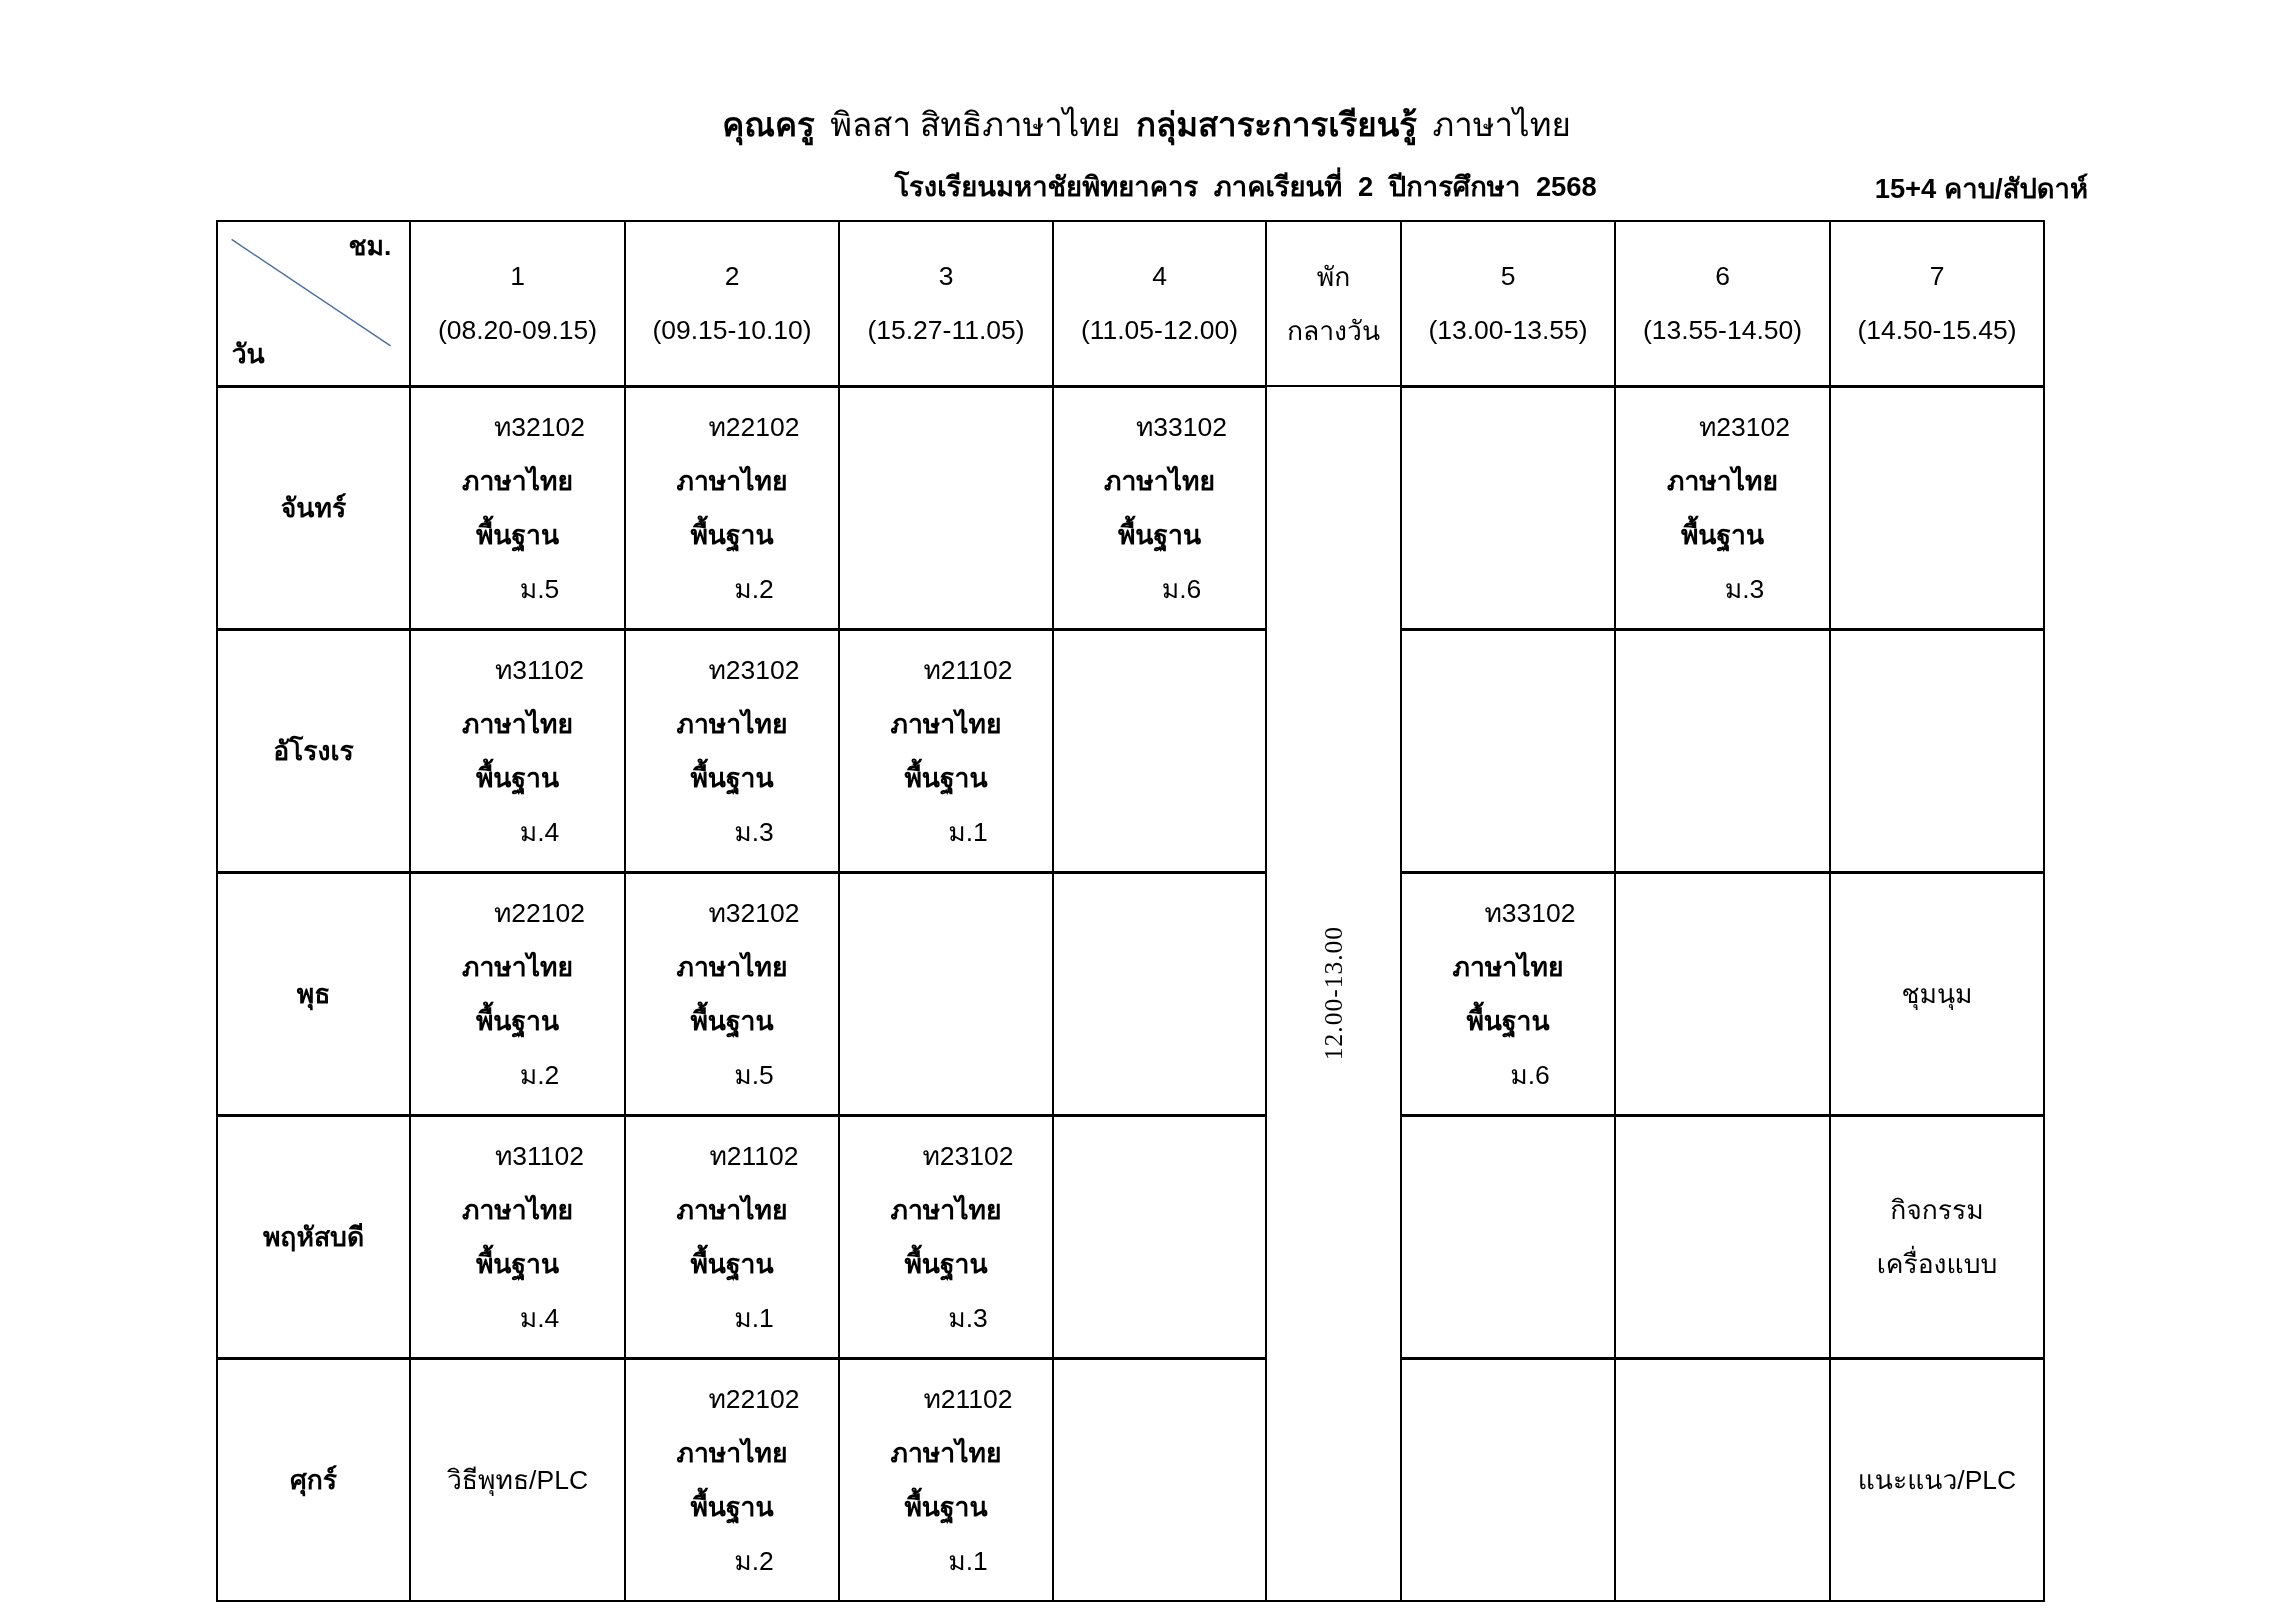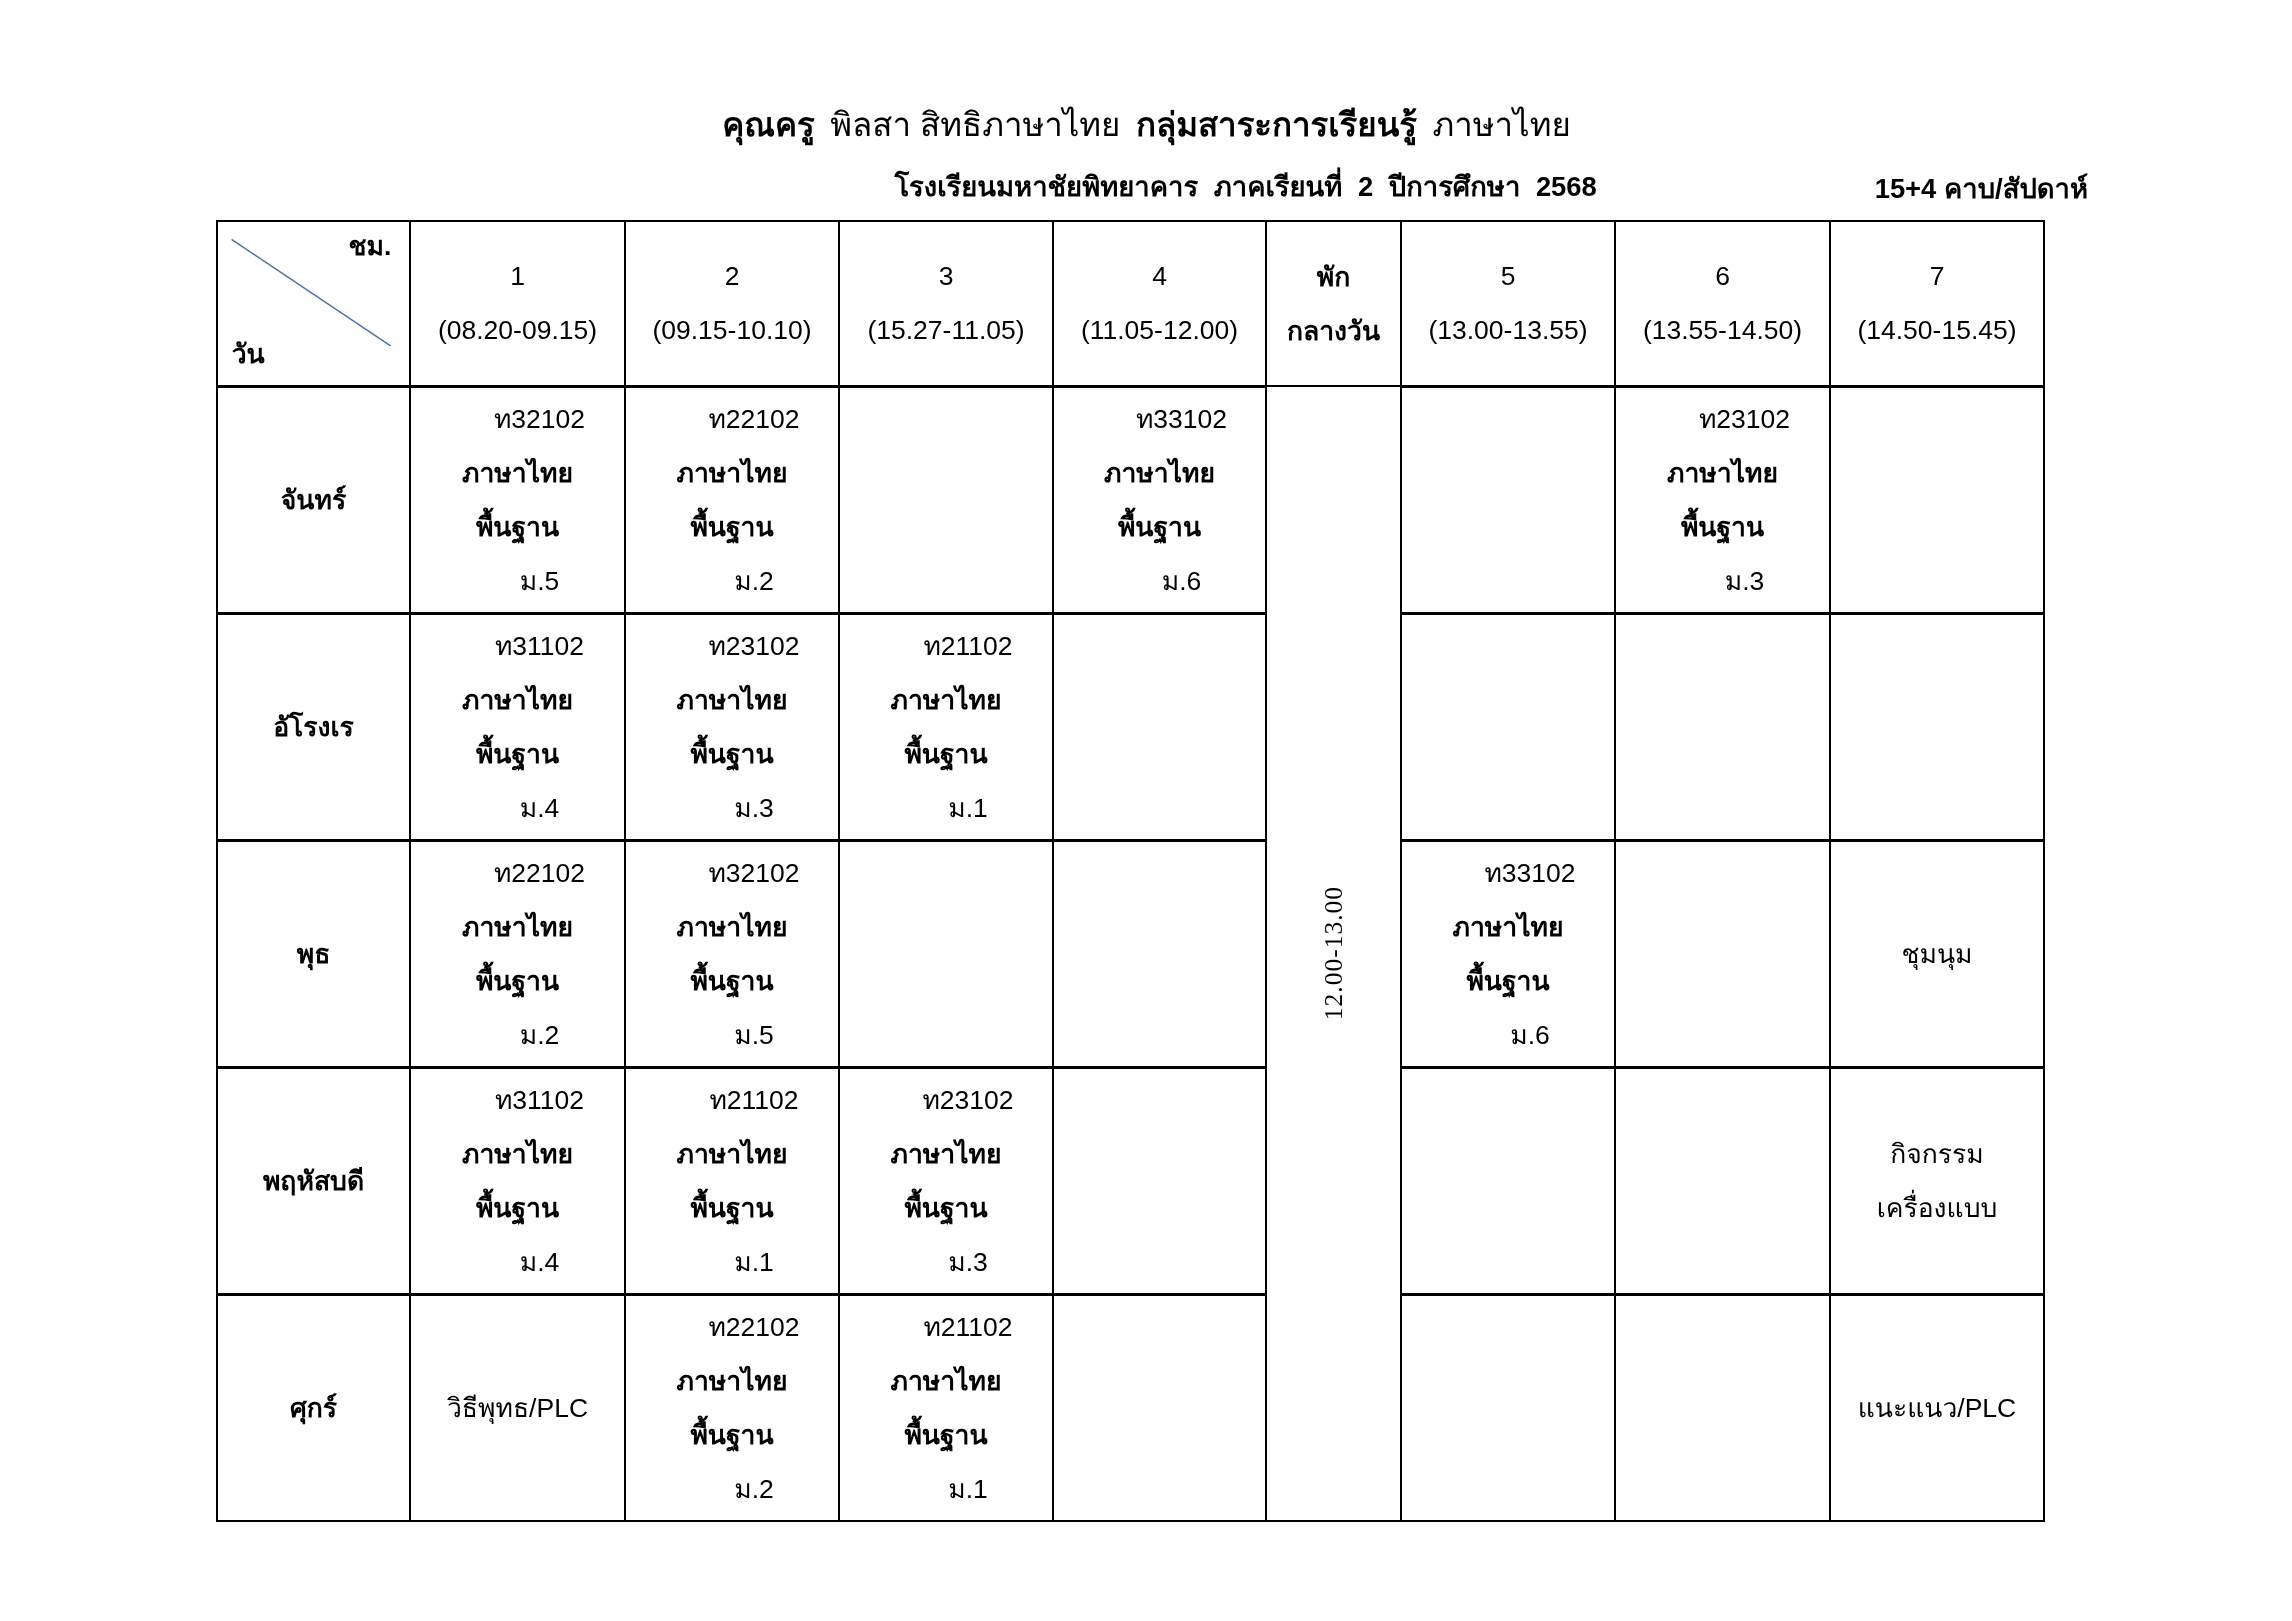--- a/index.html
+++ b/index.html
@@ -52,21 +52,21 @@
       top: 220px;
       border-collapse: collapse;
       table-layout: fixed;
       width: 1825px;
       height: 1251px;
     }
     table.timetable td {
       border: 2px solid #000000;
       text-align: center;
       vertical-align: middle;
-      padding: 4px;
+      padding: 12px;
       font-size: 26.5px;
       line-height: 54px;
     }
     table.timetable tr.day-row td { border-top: 3.9px solid #000; }
     table.timetable tr.day-row td.lunch-cell { border-top: 2px solid #000; }
     table.timetable { border: 2.9px solid #000; }
 
     .corner-cell {
       position: relative;
     }
@@ -91,21 +91,21 @@
       position: absolute;
       left: 0; top: 0;
       width: 100%; height: 100%;
     }
 
     .header-cell .period-number,
     .header-cell .period-time {
       display: block;
       line-height: 54px;
     }
-    .lunch-header { font-weight: bold; }
+    .lunch-header { font-weight: normal; }
     .lunch-header span { display: block; line-height: 54px; }
 
     .day-name {
       font-weight: bold;
       font-size: 28px;
     }
 
     .class-cell .code,
     .class-cell .grade {
       display: block;

